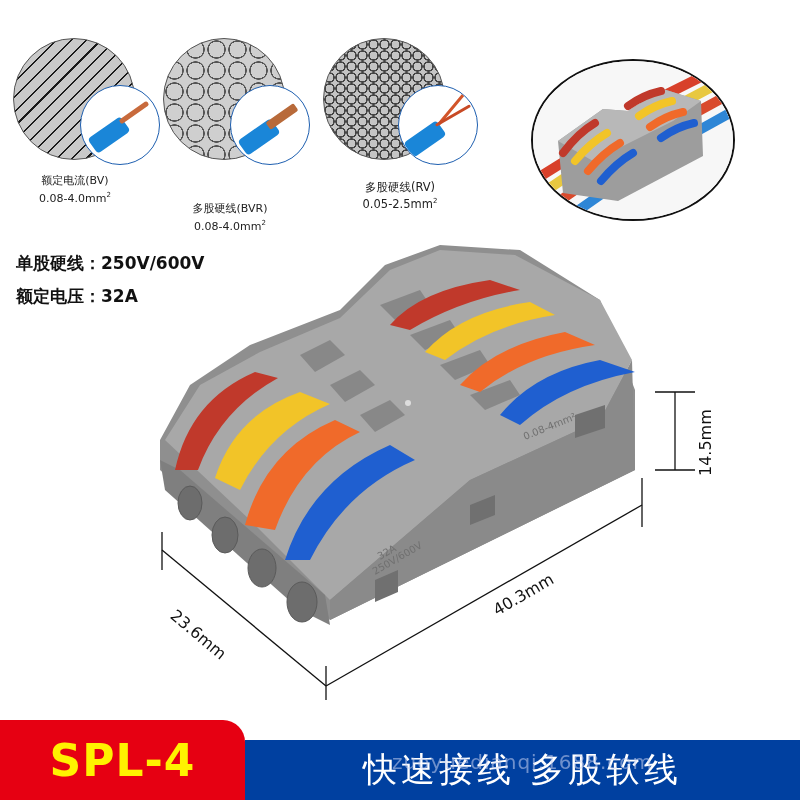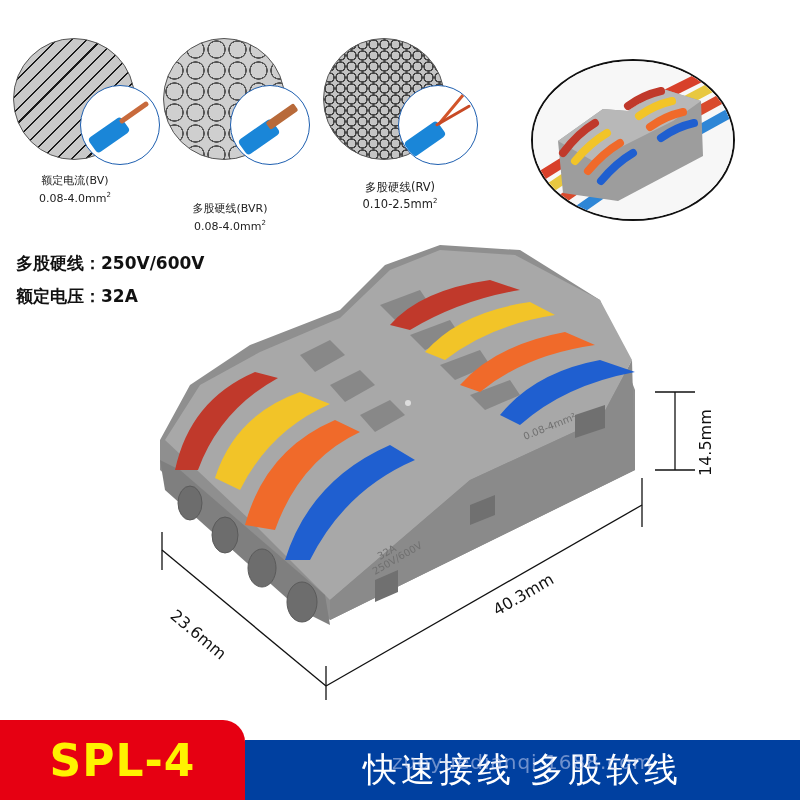--- a/index.html
+++ b/index.html
@@ -70,25 +70,25 @@
 </div>
 
 <div class="swatch sw-rv" style="left:323px;top:38px;"></div>
 <div class="inset" style="left:398px;top:85px;">
   <div class="wire-jacket" style="left:6px;top:44px;"></div>
   <div class="wire-core" style="left:32px;top:22px;width:40px;height:3px;background:#d2552a;transform:rotate(-50deg);"></div>
   <div class="wire-core" style="left:34px;top:28px;width:40px;height:3px;background:#c84a25;transform:rotate(-30deg);"></div>
 </div>
 <div class="sw-label" style="left:340px;top:180px;width:120px;font-size:11.5px;">
   <div>多股硬线(RV)</div>
-  <div><span>0.10-2.5mm</span><sup>2</sup></div>
+  <div><span>0.05-2.5mm</span><sup>2</sup></div>
 </div>
 
 <div class="spec" style="top:252px;">
-  <span>多股硬线：</span><span>250V/600V</span>
+  <span>单股硬线：</span><span>250V/600V</span>
 </div>
 <div class="spec" style="top:285px;">
   <span>额定电压：</span><span>32A</span>
 </div>
 
 <div class="photo">
   <svg width="200" height="158" viewBox="0 0 200 158">
     <rect x="0" y="0" width="200" height="158" fill="#f7f7f7"></rect>
     <g stroke-linecap="round">
       <line x1="120" y1="40" x2="200" y2="0" stroke="#d8402a" stroke-width="10"></line>

